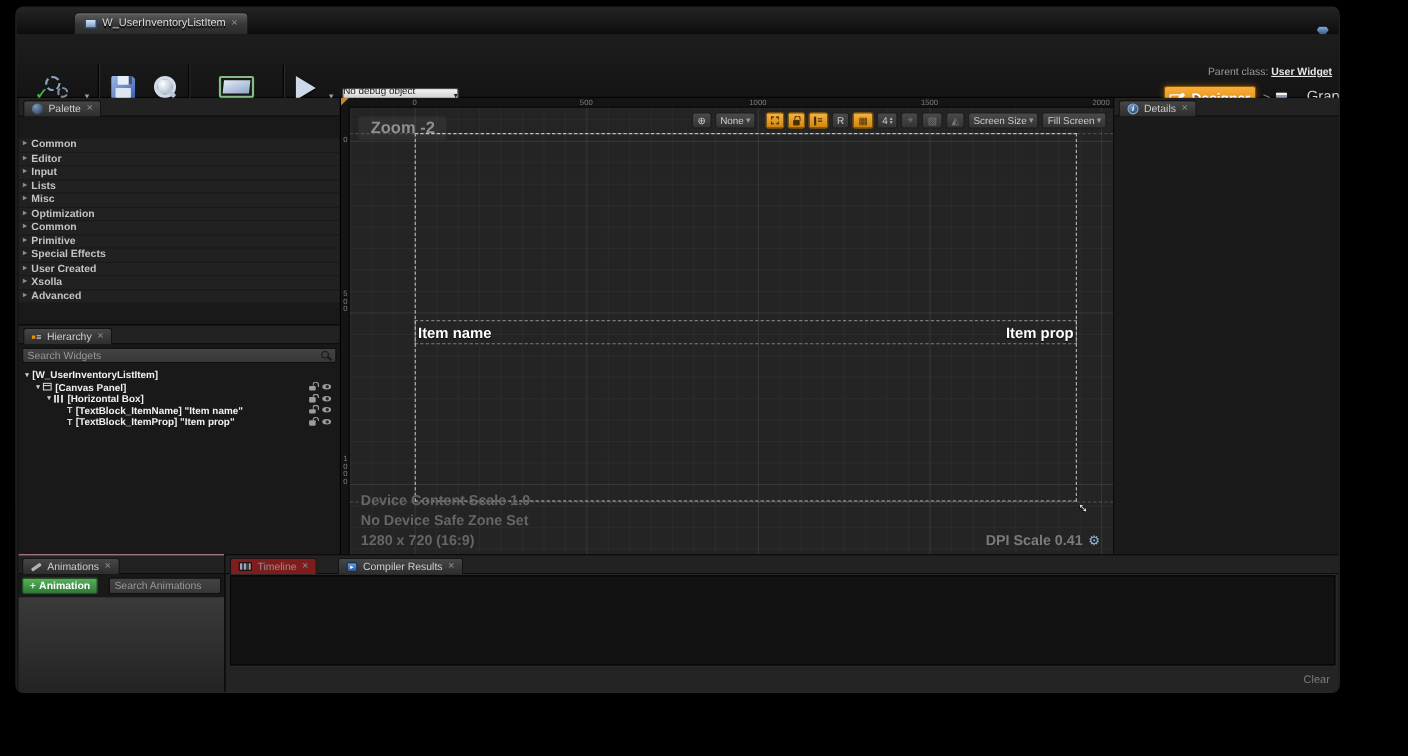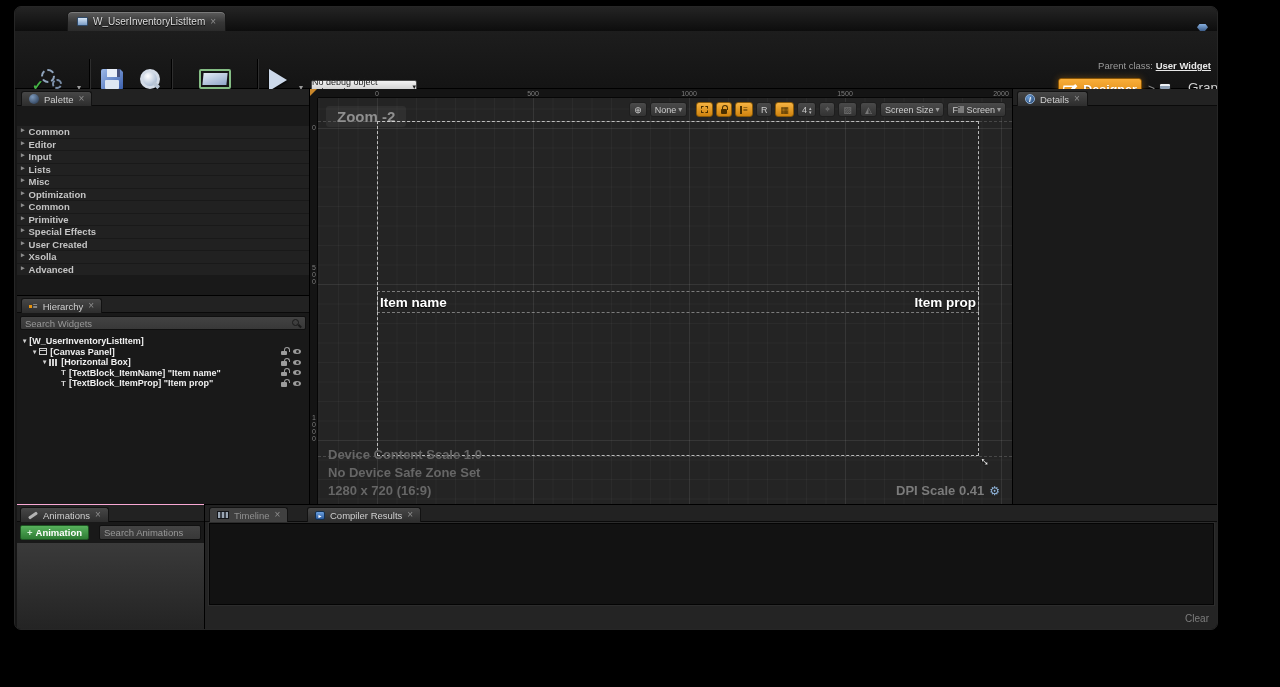--- a/index.html
+++ b/index.html
@@ -42,21 +42,21 @@
   .chev{position:absolute;left:1133px;top:51px;color:#8a8a8a;font-size:12px}
   .gnodes{position:absolute;left:1144px;top:52px;width:26px;height:15px}
   .gnode{position:absolute;width:12px;height:7px;border-radius:2px;border:1px solid #1a1a1a;background:linear-gradient(#eef2f6 40%,#8fa0b4 41%)}
   .gnode.b{left:9px;top:6px;background:linear-gradient(#b9c4d0 40%,#5f6e80 41%)}
   .graph-lbl{position:absolute;left:1173px;top:49px;font-size:13.5px;color:#d2d2d2}
 
   
   .panel{position:absolute;background:#191919}
   .ptabs{position:absolute;left:0;top:0;right:0;height:17px;background:#222;border-bottom:1px solid #0a0a0a}
   .ptab{position:absolute;top:2px;height:15px;background:linear-gradient(#474747,#2d2d2d);border:1px solid #121212;border-bottom:none;border-radius:3px 3px 0 0;display:flex;align-items:center;gap:5px;padding:0 7px;font-size:9.5px;color:#cfcfcf}
-  .ptab.inactive{background:#404040;color:#909090}
+  .ptab.inactive{background:#7f1d1d;color:#909090}
   .searchbox{position:absolute;left:3px;right:3px;height:14px;background:linear-gradient(#434343,#383838);border:1px solid #101010;border-radius:2px;display:flex;align-items:center}
   .searchbox input{flex:1;background:transparent;border:none;outline:none;font-size:9.5px;color:#cfcfcf;padding:0 4px;font-family:"Liberation Sans",sans-serif}
   .searchbox input::placeholder{color:#989898}
   .mag{width:9px;height:9px;position:relative;margin-right:4px;flex:0 0 auto}
   .mag::before{content:"";position:absolute;left:0;top:0;width:5px;height:5px;border:1.5px solid #1a1a1a;border-radius:50%}
   .mag::after{content:"";position:absolute;left:6px;top:6px;width:3.5px;height:1.5px;background:#1a1a1a;transform:rotate(45deg)}
 
   
   .prow{height:12.5px;display:flex;align-items:flex-start;gap:4px;padding-left:4px;background:#212121;border-bottom:1px solid #191919;font-size:9.5px;font-weight:bold;color:#c4c4c4}
   .prow .arr{font-size:7px;color:#8d8d8d}

